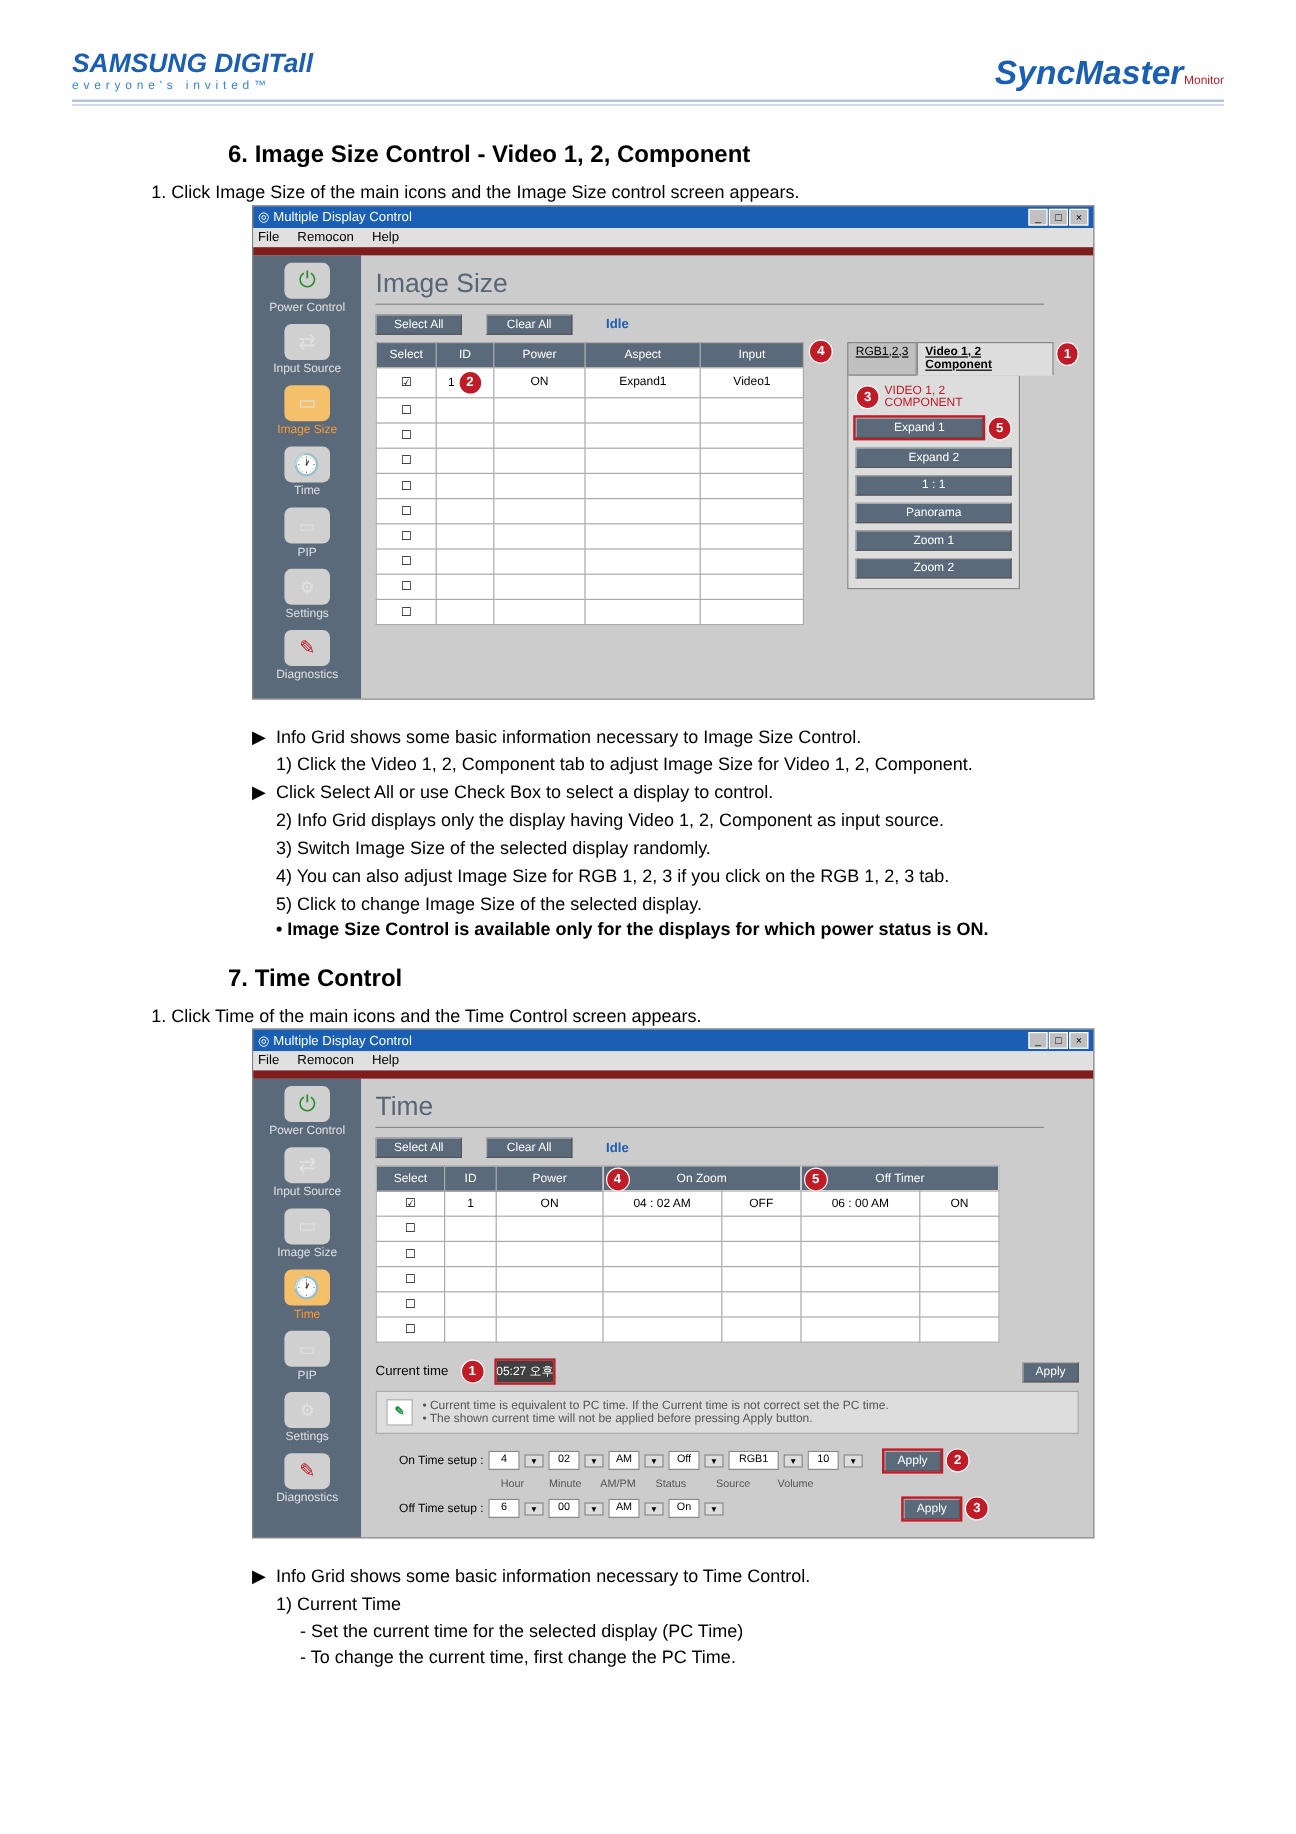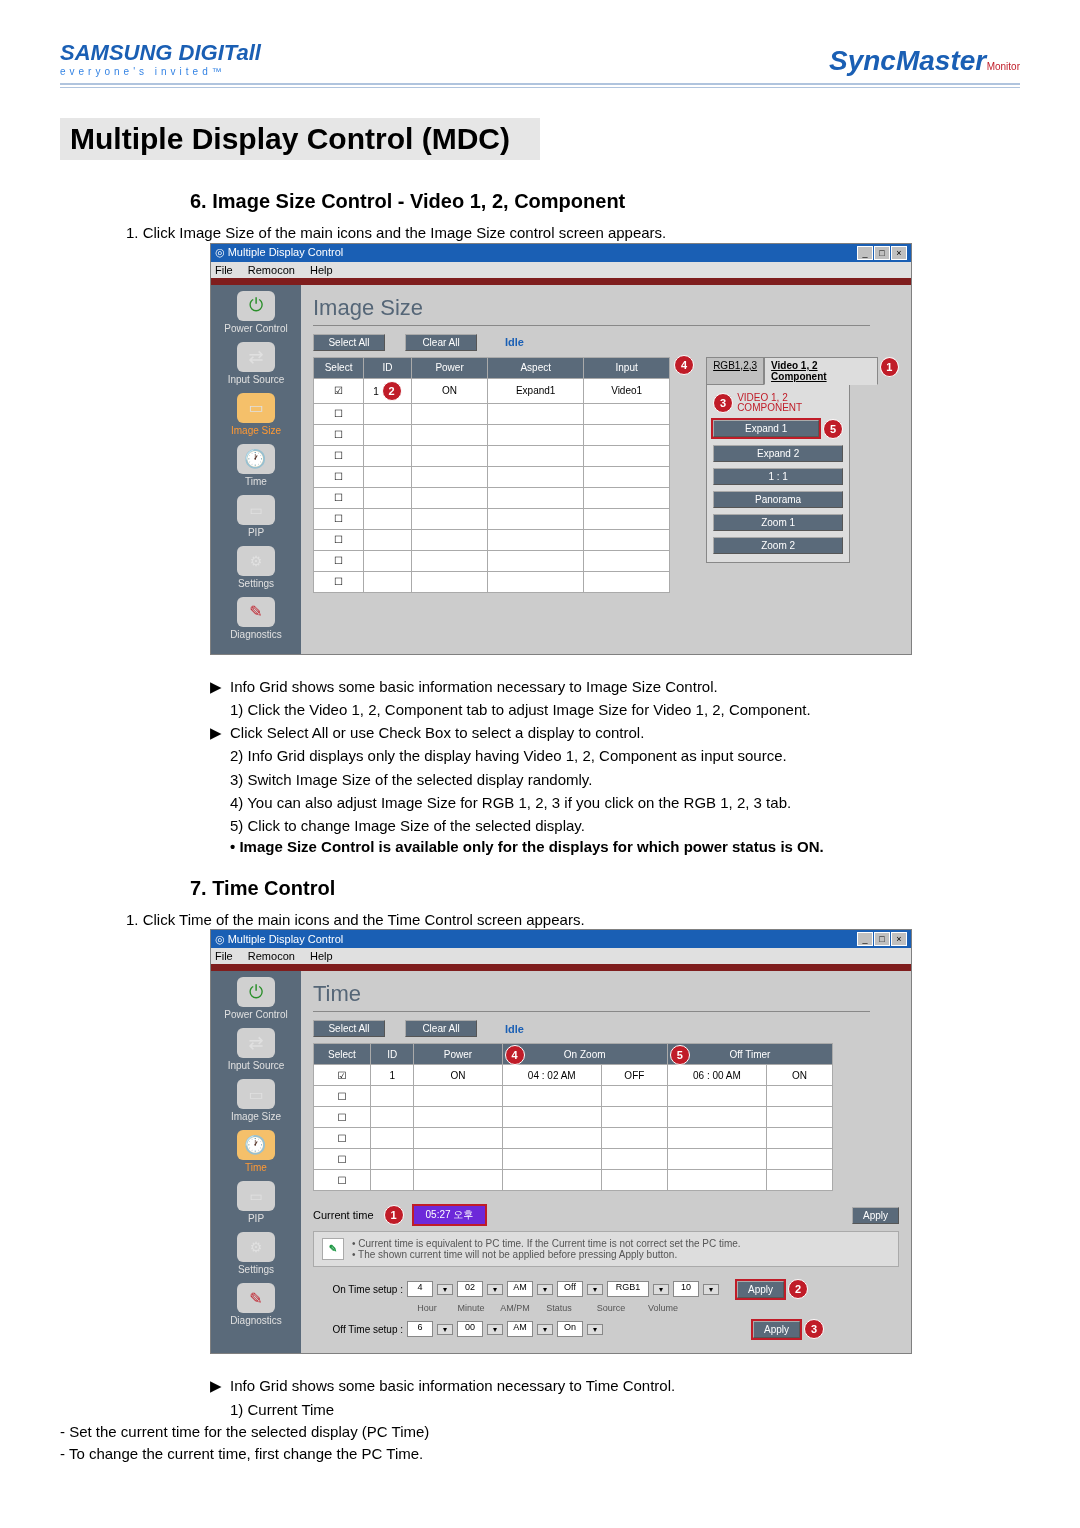--- a/index.html
+++ b/index.html
@@ -78,20 +78,21 @@
     margin-left: 170px;
     margin-right: 20px;
     line-height: 1.3;
   }
   .list-indent {
     margin-left: 170px;
     font-size: 15px;
     line-height: 1.55;
   }
   .sub-list {
+    margin-left: 190px;
     font-size: 15px;
     line-height: 1.5;
   }
   .bullet-row {
     display: flex;
     align-items: baseline;
     margin-left: 150px;
     font-size: 15px;
     line-height: 1.55;
   }
@@ -342,21 +343,20 @@
       <div class="samsung-logo">SAMSUNG DIGITall</div>
       <div class="samsung-tagline">everyone's invited™</div>
     </div>
     <div>
       <span class="syncmaster">SyncMaster</span>
       <span class="syncmaster-sub">Monitor</span>
     </div>
   </div>
   <hr class="hr-top">
 
-  <div class="page-title">Multiple Display Control (MDC)</div>
 
   <div class="section-title">6. Image Size Control - Video 1, 2, Component</div>
   <div class="body-text">1.  Click Image Size of the main icons and the Image Size control screen appears.</div>
 
   <div class="app-shot">
     <div class="titlebar">
       <span><span>◎</span> <span>Multiple Display Control</span></span>
       <span class="btns"><span>_</span><span>□</span><span>×</span></span>
     </div>
     <div class="menubar">
@@ -644,21 +644,21 @@
                 <td></td>
                 <td></td>
                 <td></td>
               </tr>
         </tbody>
           </table>
 
         <div style="margin-top:14px;display:flex;align-items:center;gap:10px;font-size:11px;">
           <span>Current time</span>
           <span class="callout">1</span>
-          <span class="red-outline" style="background:#6d28d9;color:#fff;padding:2px 12px;font-size:10px;">05:27 오후</span>
+          <span class="red-outline" style="background:#404040;color:#fff;padding:2px 0;font-size:10px;">05:27 오후</span>
           <span style="flex:1;"></span>
           <span class="apply-btn">Apply</span>
         </div>
         <div class="note-box">
           <div class="note-icon">✎</div>
           <div>
             <div>•  Current time is equivalent to PC time. If the Current time is not correct set the PC time.</div>
             <div>•  The shown current time will not be applied before pressing Apply button.</div>
           </div>
         </div>

